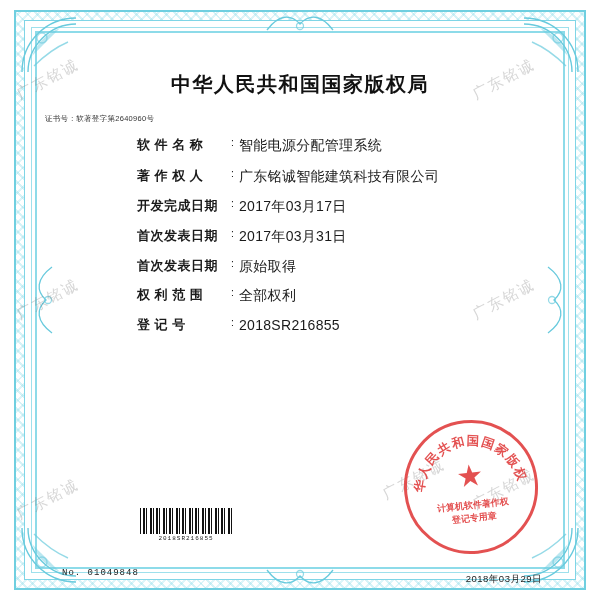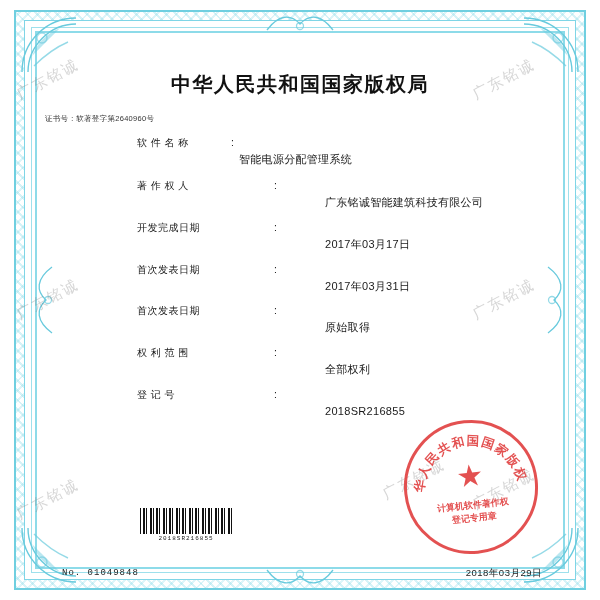--- a/index.html
+++ b/index.html
@@ -150,41 +150,41 @@
     padding-right: 30px;
   }
   .field-row {
     display: flex;
     align-items: flex-start;
     margin-bottom: 12px;
   }
   .field-label {
     width: 94px;
     flex: 0 0 94px;
-    font-size: 10px;
+    font-size: 13px;
     color: #1a1a1a;
     letter-spacing: 0.5px;
     white-space: nowrap;
+    font-weight: bold;
   }
   .field-colon {
     width: 8px;
     flex: 0 0 8px;
     font-size: 10.5px;
     color: #1a1a1a;
   }
   .field-value {
-    font-size: 11px;
+    font-size: 14px;
     color: #1a1a1a;
     line-height: 1.35;
     letter-spacing: 0.3px;
-    margin-top: 16px;
   }
   .field-value .line2 { display: block; }
 
-  .field-row.tight { margin-bottom: 11px; gap: 43px; }
+  .field-row.tight { margin-bottom: 11px; }
 
   .paragraph {
     margin-top: 20px;
     padding-left: 92px;
     padding-right: 52px;
     font-size: 10.5px;
     color: #1a1a1a;
     line-height: 1.9;
     letter-spacing: 0.2px;
   }
@@ -266,21 +266,21 @@
     left: 62px;
     bottom: 22px;
     font-size: 9px;
     color: #222;
     letter-spacing: 1px;
     font-family: "Liberation Mono", monospace;
   }
   .footer-date {
     position: absolute;
     right: 58px;
-    bottom: 20px;
+    bottom: 14px;
     font-size: 9.5px;
     color: #222;
     letter-spacing: 0.5px;
   }
 </style>
 </head>
 <body>
 
 <div class="certificate">
 

